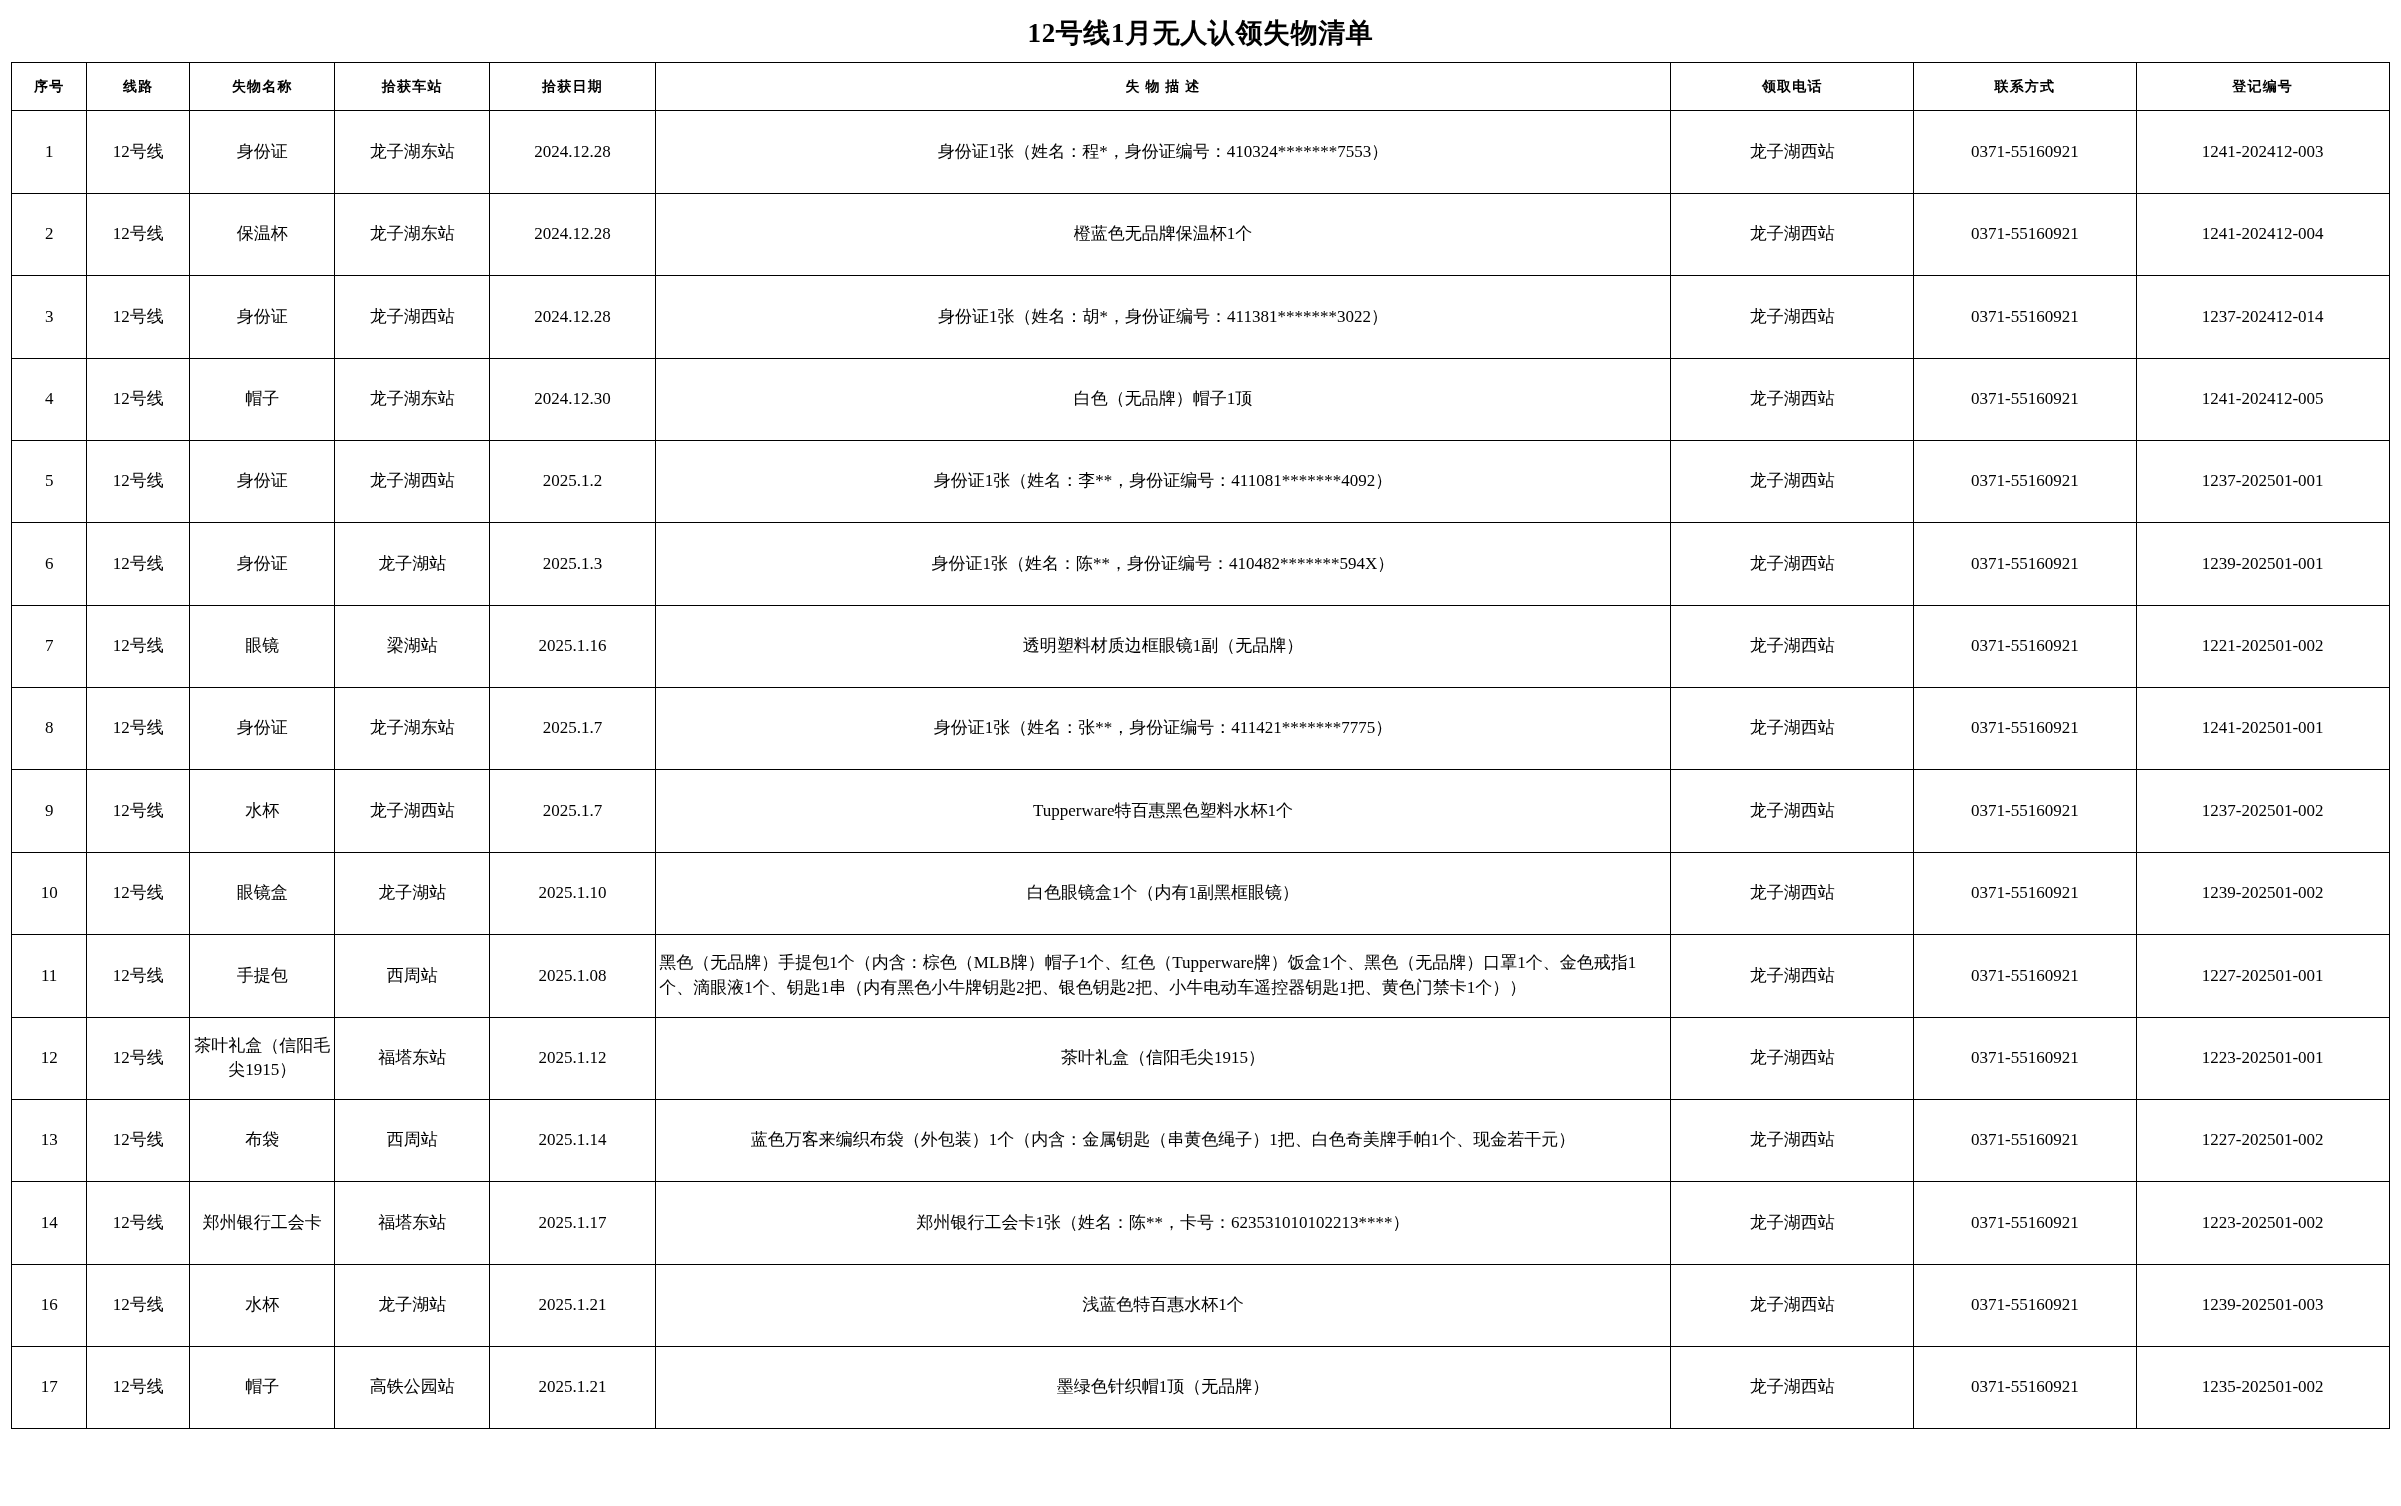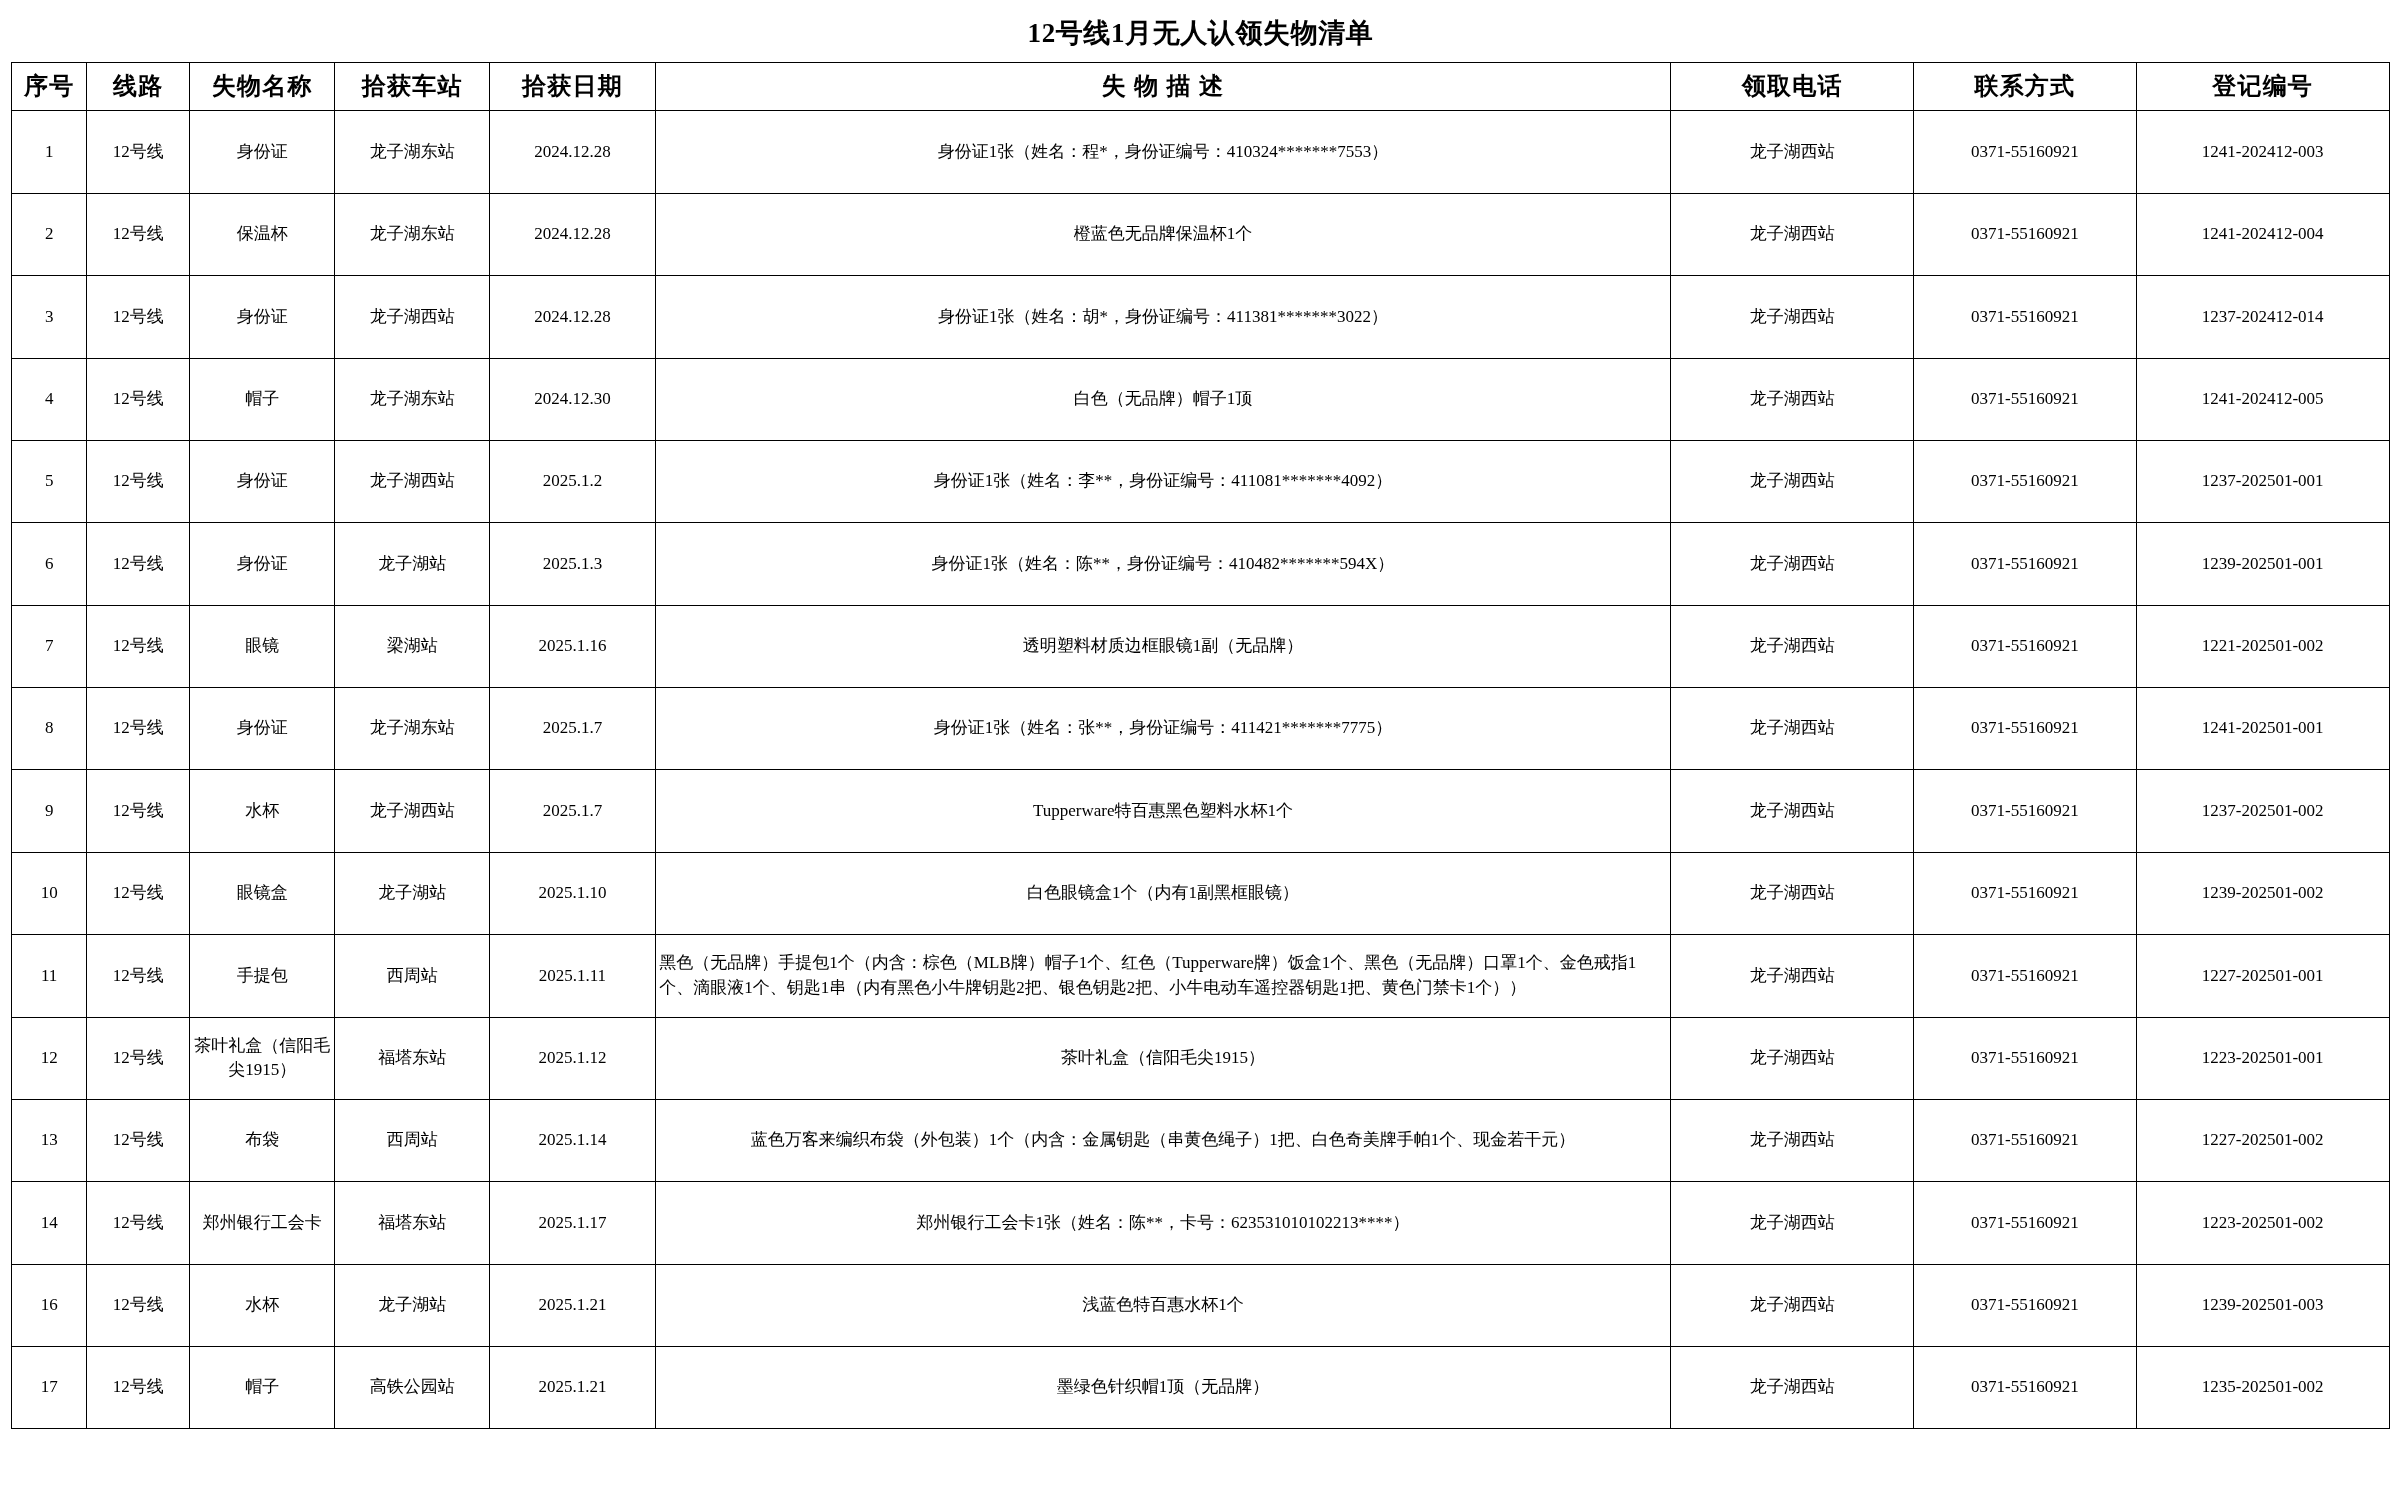--- a/index.html
+++ b/index.html
@@ -36,21 +36,21 @@
     vertical-align: middle;
     font-size: 17px;
     line-height: 1.45;
     padding: 3.7px 3.7px;
     word-wrap: break-word;
     word-break: break-all;
   }
   table.lost-table th {
     font-weight: bold;
     height: 40px;
-    font-size: 24px;
+    font-size: 14px;
     letter-spacing: 1.2px;
   }
   table.lost-table td {
     height: 74px;
   }
   td.desc {
     text-align: center;
     padding: 5px 10px;
   }
   td.desc.long {
@@ -208,21 +208,21 @@
           <td class="desc">白色眼镜盒1个（内有1副黑框眼镜）</td>
           <td>龙子湖西站</td>
           <td>0371-55160921</td>
           <td>1239-202501-002</td>
         </tr>
         <tr>
           <td>11</td>
           <td>12号线</td>
           <td>手提包</td>
           <td>西周站</td>
-          <td>2025.1.11</td>
+          <td>2025.1.08</td>
           <td class="desc long">黑色（无品牌）手提包1个（内含：棕色（MLB牌）帽子1个、红色（Tupperware牌）饭盒1个、黑色（无品牌）口罩1个、金色戒指1个、滴眼液1个、钥匙1串（内有黑色小牛牌钥匙2把、银色钥匙2把、小牛电动车遥控器钥匙1把、黄色门禁卡1个））</td>
           <td>龙子湖西站</td>
           <td>0371-55160921</td>
           <td>1227-202501-001</td>
         </tr>
         <tr>
           <td>12</td>
           <td>12号线</td>
           <td>茶叶礼盒（信阳毛尖1915）</td>
           <td>福塔东站</td>

